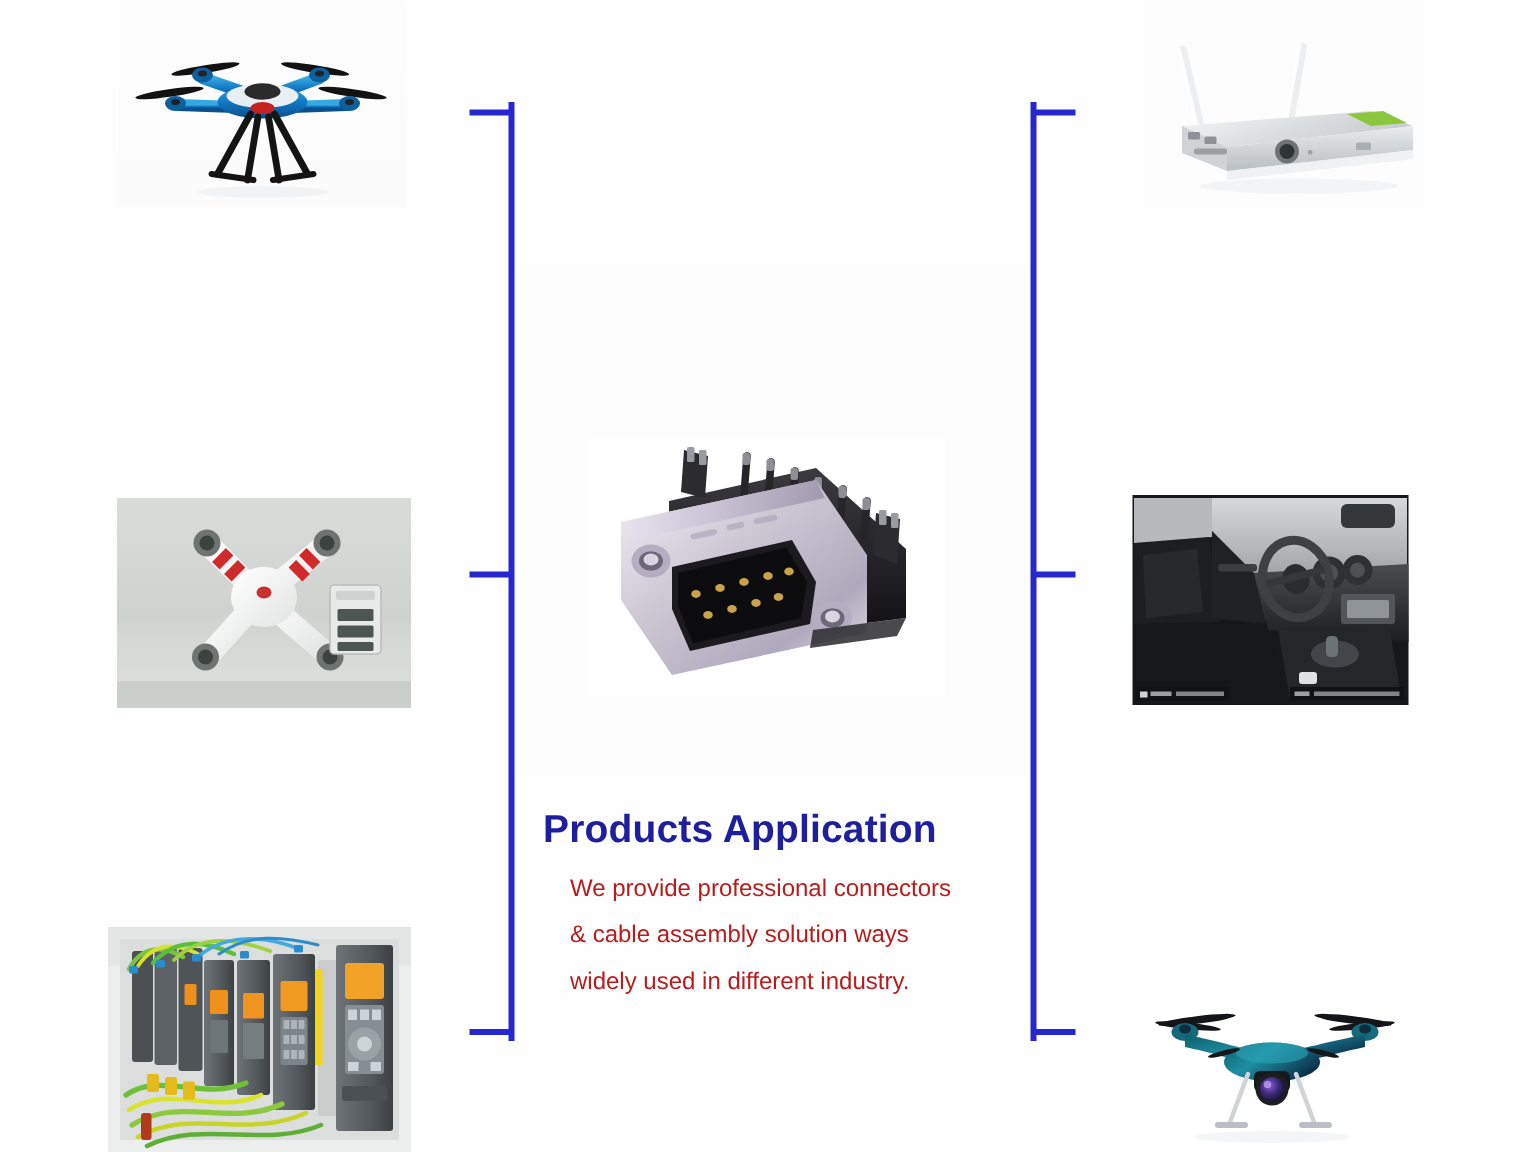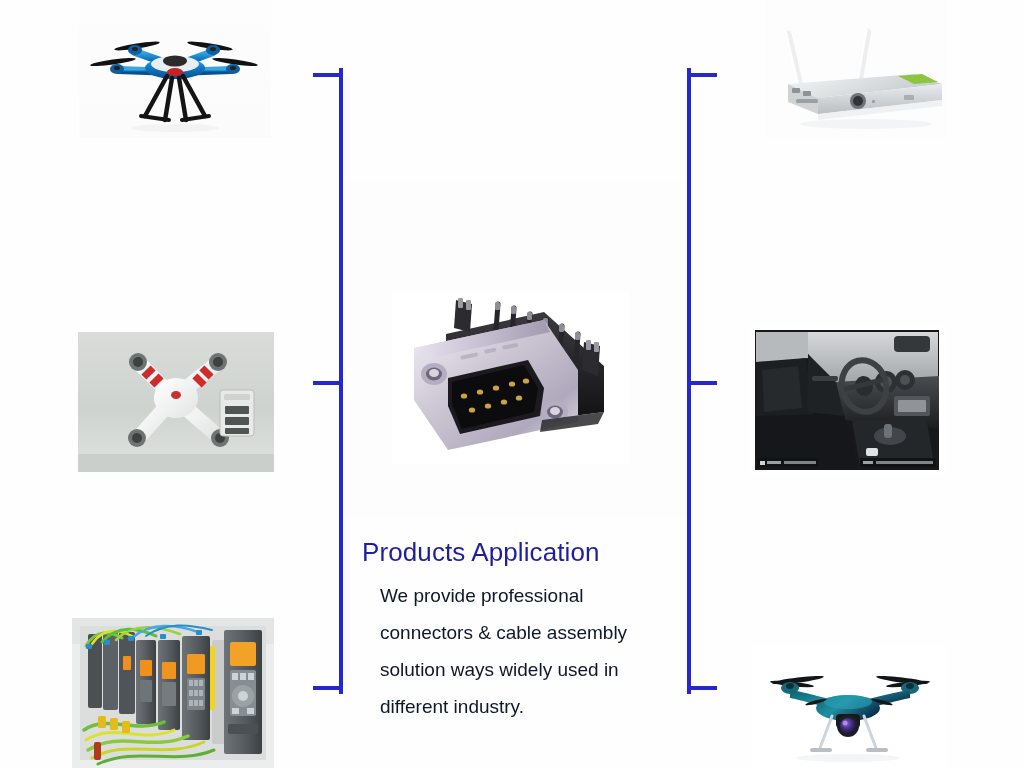--- a/index.html
+++ b/index.html
@@ -51,29 +51,29 @@
 
   
   .textblock {
     position: absolute;
     left: 362px; top: 538px;
     width: 300px;
   }
   .heading {
     font-size: 26px;
     color: #1f1f9e;
-    font-weight: normal;
+    font-weight: bold;
     margin: 0 0 10px 0;
     line-height: 1.1;
     letter-spacing: 0.1px;
   }
   .body-text {
     margin: 0 0 14px 18px;
-    font-size: 19px;
-    color: #0f172a;
+    font-size: 16px;
+    color: #b91c1c;
     line-height: 1.95;
     max-width: 268px;
   }
 </style>
 </head>
 <body>
 
 <div id="slide">
 
   <div class="photo ph-tl">

